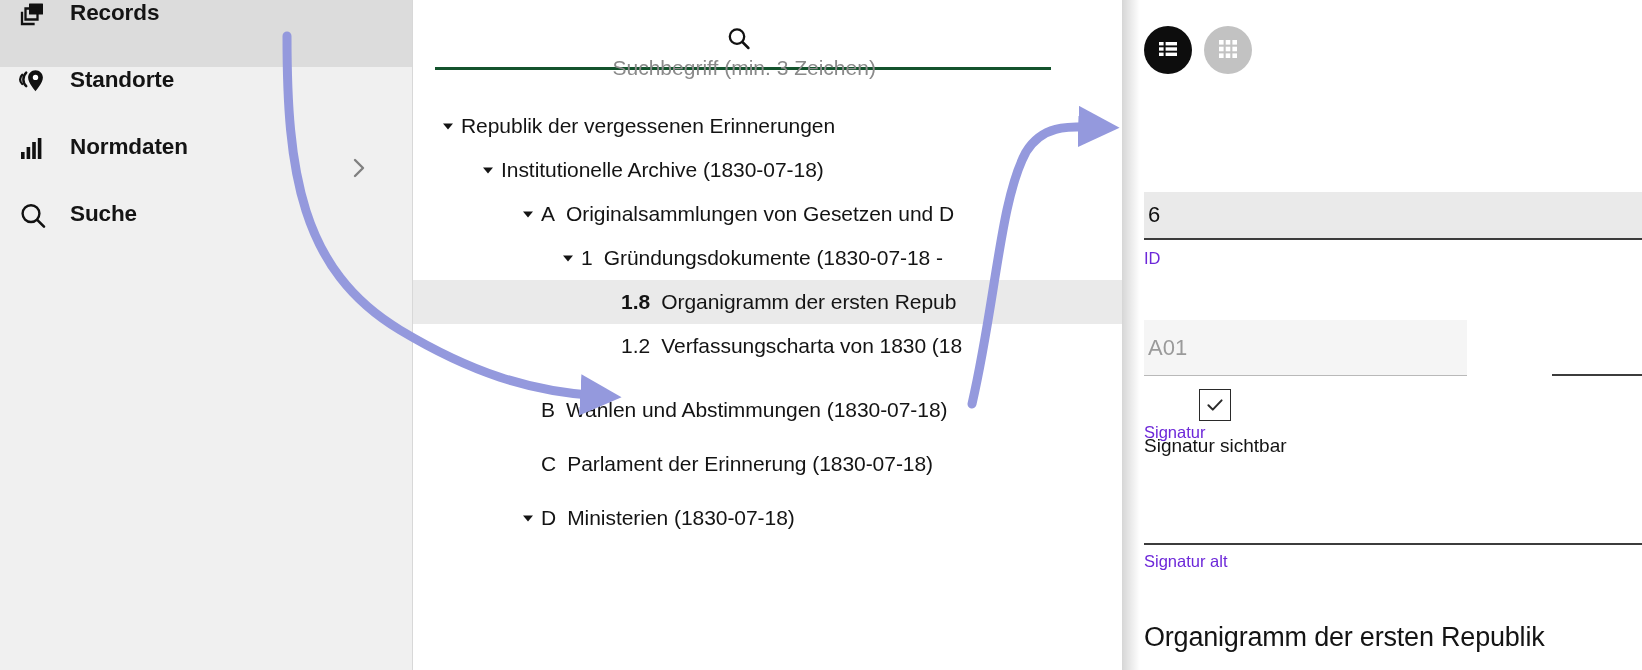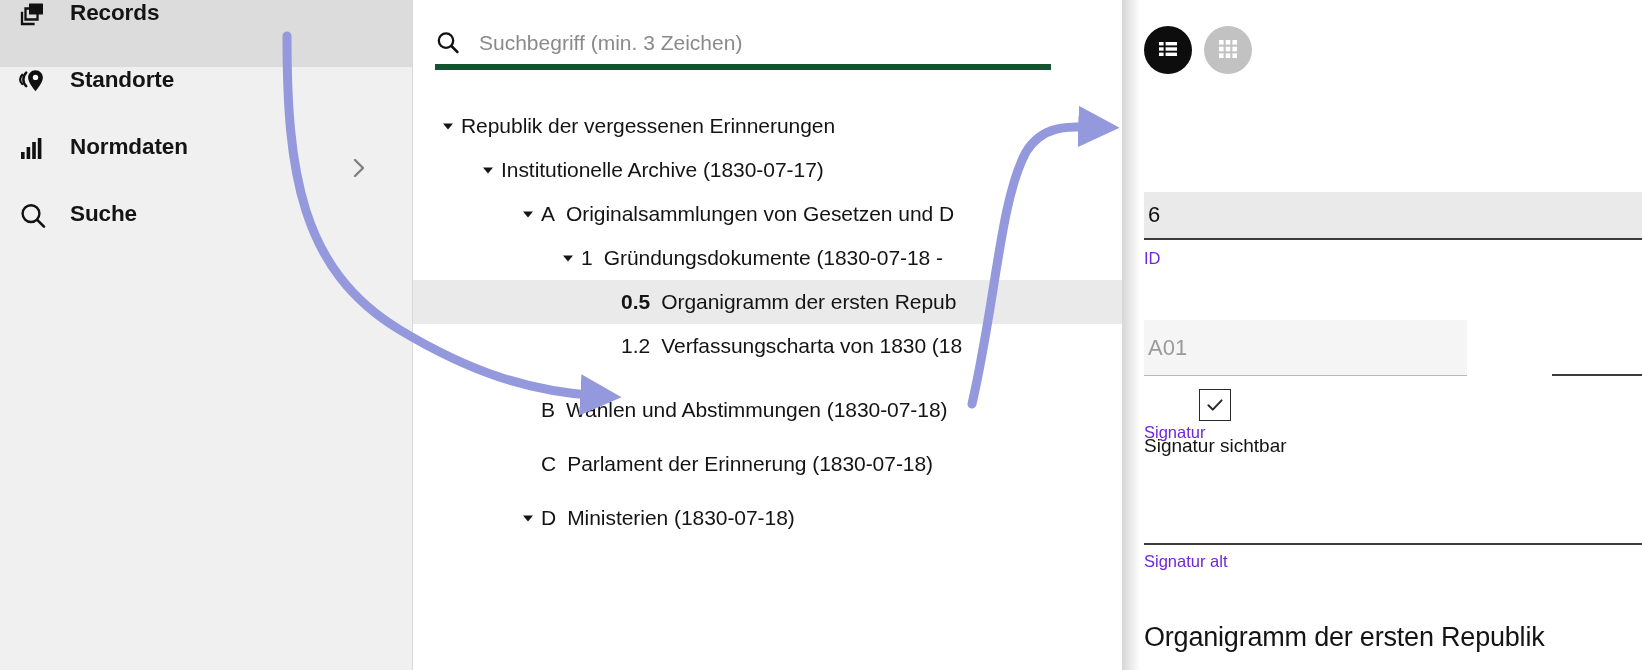--- a/index.html
+++ b/index.html
@@ -73,21 +73,22 @@
     overflow: hidden;
   }
   .search-row {
     position: absolute;
     left: 22px;
     top: 22px;
     width: 616px;
     height: 48px;
     display: flex;
     align-items: center;
-    border-bottom: 6px solid #14532d;
+    border-bottom: 3px solid #14532d;
+    flex-direction: column;
   }
   .search-icon {
     width: 34px;
     flex: 0 0 34px;
     color: #111;
     display: flex;
     align-items: center;
   }
   .search-input {
     flex: 1;
@@ -384,21 +385,21 @@
         </span>
         <span class="tree-label">Republik der vergessenen Erinnerungen</span>
       </div>
 
       <div class="tree-row" style="padding-left:62px">
         <span class="twisty">
           <svg width="14" height="14" viewBox="0 0 14 14">
               <path d="M2 4.5 L12 4.5 L7 10.5 Z" fill="#141414"></path>
             </svg>
         </span>
-        <span class="tree-label">Institutionelle Archive (1830-07-17)</span>
+        <span class="tree-label">Institutionelle Archive (1830-07-18)</span>
       </div>
 
       <div class="tree-row" style="padding-left:102px">
         <span class="twisty">
           <svg width="14" height="14" viewBox="0 0 14 14">
               <path d="M2 4.5 L12 4.5 L7 10.5 Z" fill="#141414"></path>
             </svg>
         </span>
         <span class="tree-ref">A</span>
         <span class="tree-label">Originalsammlungen von Gesetzen und D</span>
@@ -409,21 +410,21 @@
           <svg width="14" height="14" viewBox="0 0 14 14">
               <path d="M2 4.5 L12 4.5 L7 10.5 Z" fill="#141414"></path>
             </svg>
         </span>
         <span class="tree-ref">1</span>
         <span class="tree-label">Gründungsdokumente (1830-07-18 -</span>
       </div>
 
       <div class="tree-row selected" style="padding-left:182px;margin-left:0">
         <span class="twisty empty"></span>
-        <span class="tree-ref">0.5</span>
+        <span class="tree-ref">1.8</span>
         <span class="tree-label">Organigramm der ersten Repub</span>
       </div>
 
       <div class="tree-row" style="padding-left:182px">
         <span class="twisty empty"></span>
         <span class="tree-ref">1.2</span>
         <span class="tree-label">Verfassungscharta von 1830 (18</span>
       </div>
 
       <div class="tree-row" style="padding-left:102px;margin-top:20px">

